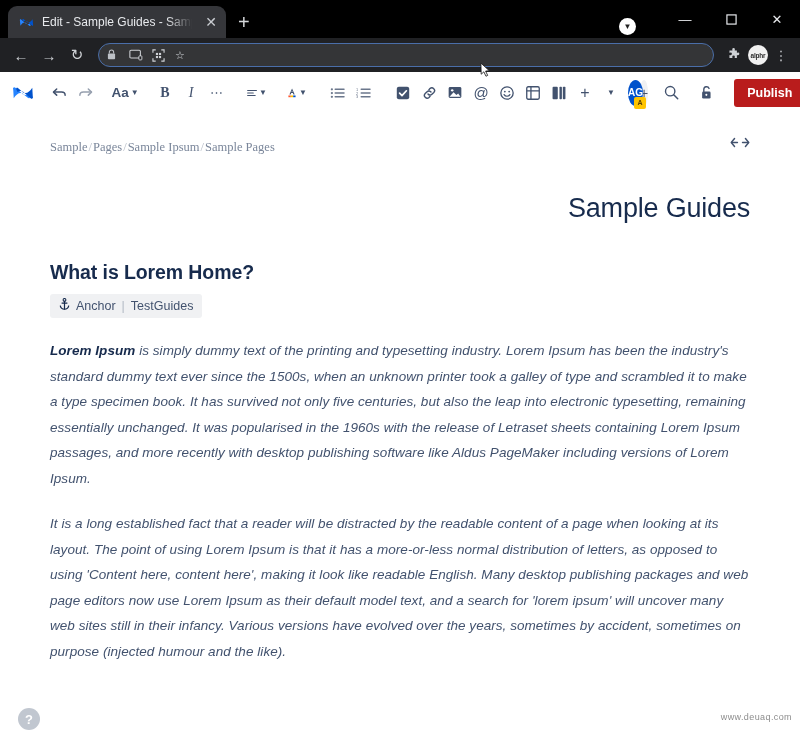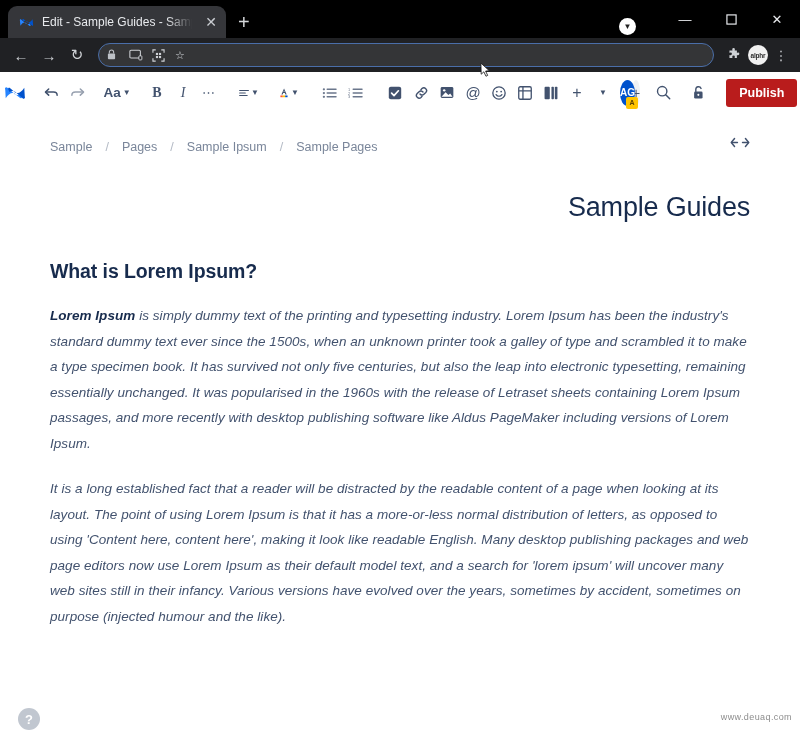--- a/index.html
+++ b/index.html
@@ -63,21 +63,21 @@
     width: 20px; height: 20px; border-radius: 50%; background: #f1f1f1; color: #2b2b2b;
     font-size: 6.5px; display: flex; align-items: center; justify-content: center; font-weight: 700;
     letter-spacing: -0.2px;
   }
   .menu-dots { width: 22px; color: #cfd2d6; font-size: 13px; text-align: center; line-height: 1; }
 
   
   .page { flex: 1; background: #ffffff; display: flex; flex-direction: column; position: relative; overflow: hidden; }
 
   .editor-toolbar {
-    height: 42px; display: flex; align-items: center; padding: 0 4px; gap: 0;
+    height: 42px; display: flex; align-items: center; padding: 0 12px; gap: 0;
     border-bottom: 1px solid transparent; flex: none;
   }
   .tb-logo { width: 30px; display: flex; align-items: center; justify-content: center; margin-right: 12px; }
   .tb-btn {
     height: 28px; min-width: 26px; display: flex; align-items: center; justify-content: center;
     color: #42526e; font-size: 14px; padding: 0 3px; border-radius: 3px;
   }
   .tb-sep { width: 1px; height: 20px; background: #dfe1e6; margin: 0 7px; }
   .tb-aa { font-size: 13.5px; font-weight: 600; }
   .chev { font-size: 8px; margin-left: 2px; color: #42526e; }
@@ -101,22 +101,22 @@
   .publish-btn {
     background: #b91c1c; color: #ffffff; font-size: 12.5px; font-weight: 600;
     height: 28px; padding: 0 13px; border-radius: 3px; display: flex; align-items: center;
     border: none; font-family: "Liberation Sans", sans-serif; margin-left: 16px;
   }
   .close-btn { color: #42526e; font-size: 12.5px; padding: 0 10px; height: 28px; display: flex; align-items: center; }
 
   .content-area { flex: 1; overflow: hidden; padding: 0 50px; position: relative; }
 
   .breadcrumb {
-    display: flex; align-items: center; gap: 13px; padding: 26px 0 0 0;
-    font-size: 12.5px; color: #7a869a;
+    display: flex; align-items: center; gap: 1px; padding: 26px 0 0 0;
+    font-size: 12.5px; color: #7a869a; font-family: Liberation Serif, serif;
   }
   .bc-sep { color: #b3bac5; }
   .bc-item { color: #7a869a; }
   .expand-arrows {
     position: absolute; right: 50px; top: 22px; color: #42526e; font-size: 13px; letter-spacing: -2px;
   }
 
   .doc-title {
     font-size: 27px; color: #172b4d; font-weight: 400; margin-top: 38px; letter-spacing: -0.2px; text-align: right;
   }
@@ -380,22 +380,35 @@
 
       <span class="expand-arrows">
         <svg width="20" height="11" viewBox="0 0 22 12">
           <path d="M5 1.6 1.4 6 5 10.4M17 1.6 20.6 6 17 10.4" fill="none" stroke="#42526e" stroke-width="1.6" stroke-linecap="round" stroke-linejoin="round"></path>
           <path d="M1.8 6h6.4M13.8 6h6.4" stroke="#42526e" stroke-width="1.6" stroke-linecap="round"></path>
         </svg>
       </span>
 
       <h1 class="doc-title">Sample Guides</h1>
 
-      <h2 class="h2">What is Lorem Ipsum?</h2>
-
+      <h2 class="h2">What is Lorem Home?</h2>
+
+      <div class="anchor-macro">
+        <span class="anc-ic">
+          <svg width="11" height="13" viewBox="0 0 12 14">
+            <circle cx="6" cy="2" r="1.5" fill="none" stroke="#172b4d" stroke-width="1.2"></circle>
+            <path d="M6 3.6V12" stroke="#172b4d" stroke-width="1.3" stroke-linecap="round"></path>
+            <path d="M3.3 5.4h5.4" stroke="#172b4d" stroke-width="1.3" stroke-linecap="round"></path>
+            <path d="M1.4 8.6A4.8 4.8 0 0 0 6 12.2a4.8 4.8 0 0 0 4.6-3.6" fill="none" stroke="#172b4d" stroke-width="1.3" stroke-linecap="round"></path>
+          </svg>
+        </span>
+        <span>Anchor</span>
+        <span class="pipe">|</span>
+        <span class="anc-name">TestGuides</span>
+      </div>
 
       <p class="para"><b>Lorem Ipsum</b><span> is simply dummy text of the printing and typesetting industry. Lorem Ipsum has been the industry's standard dummy text ever since the 1500s, when an unknown printer took a galley of type and scrambled it to make a type specimen book. It has survived not only five centuries, but also the leap into electronic typesetting, remaining essentially unchanged. It was popularised in the 1960s with the release of Letraset sheets containing Lorem Ipsum passages, and more recently with desktop publishing software like Aldus PageMaker including versions of Lorem Ipsum.</span></p>
 
 
       <p class="para">It is a long established fact that a reader will be distracted by the readable content of a page when looking at its layout. The point of using Lorem Ipsum is that it has a more-or-less normal distribution of letters, as opposed to using 'Content here, content here', making it look like readable English. Many desktop publishing packages and web page editors now use Lorem Ipsum as their default model text, and a search for 'lorem ipsum' will uncover many web sites still in their infancy. Various versions have evolved over the years, sometimes by accident, sometimes on purpose (injected humour and the like).</p>
 
       <div class="help-fab">?</div>
       <div class="watermark">www.deuaq.com</div>
     </div>
   </div>

